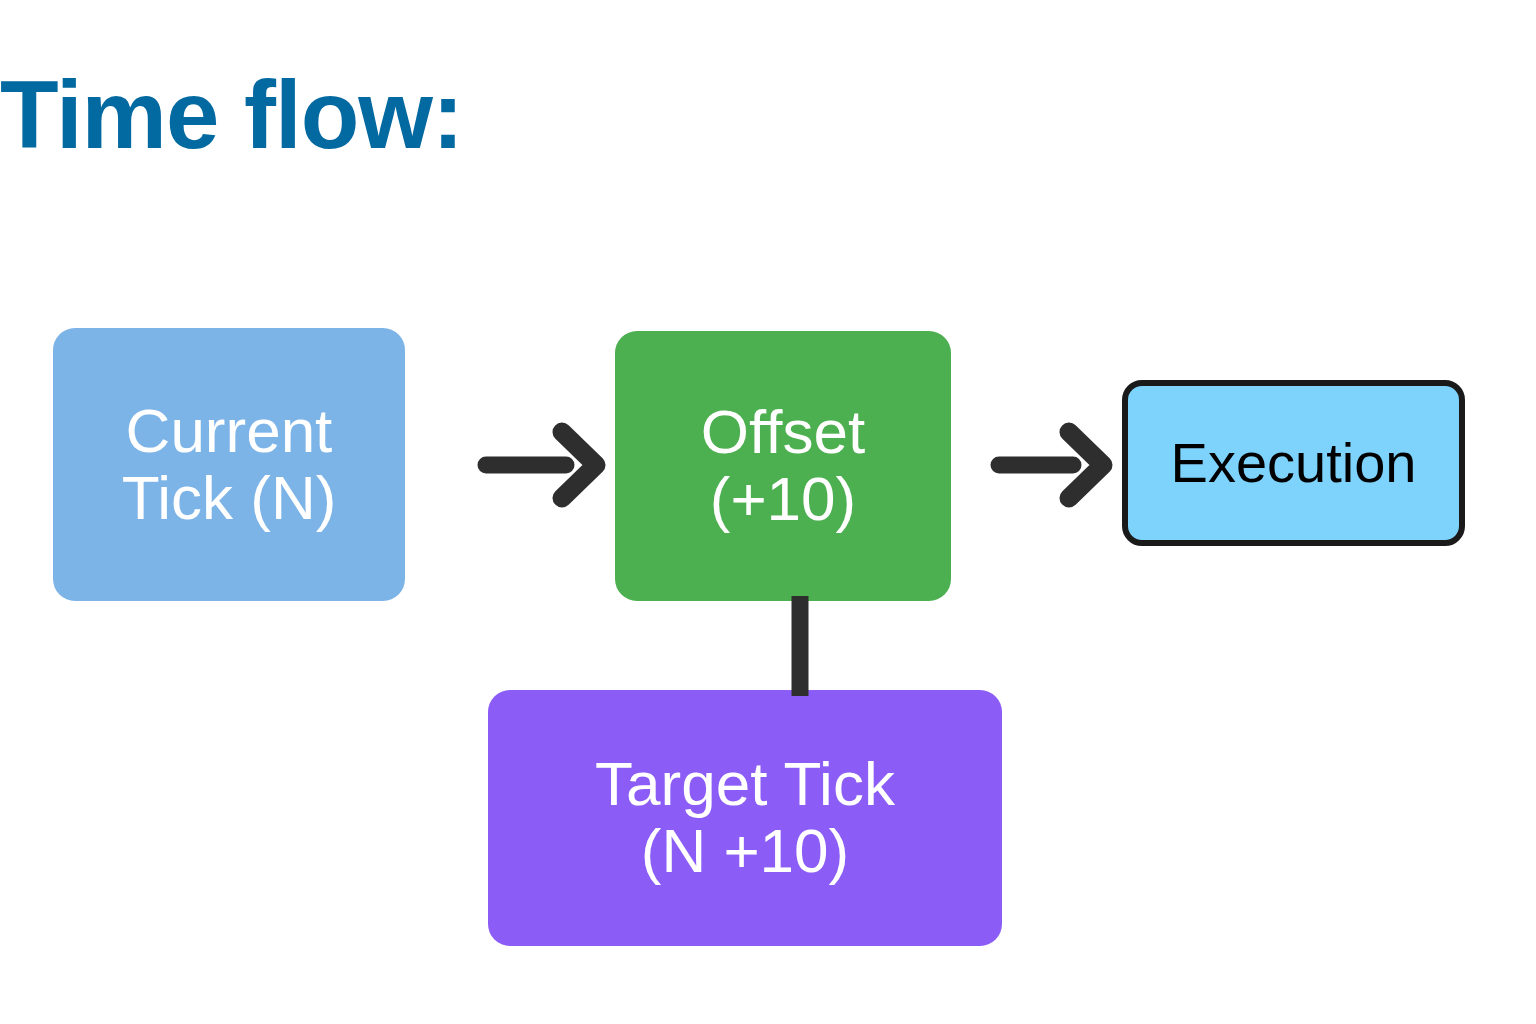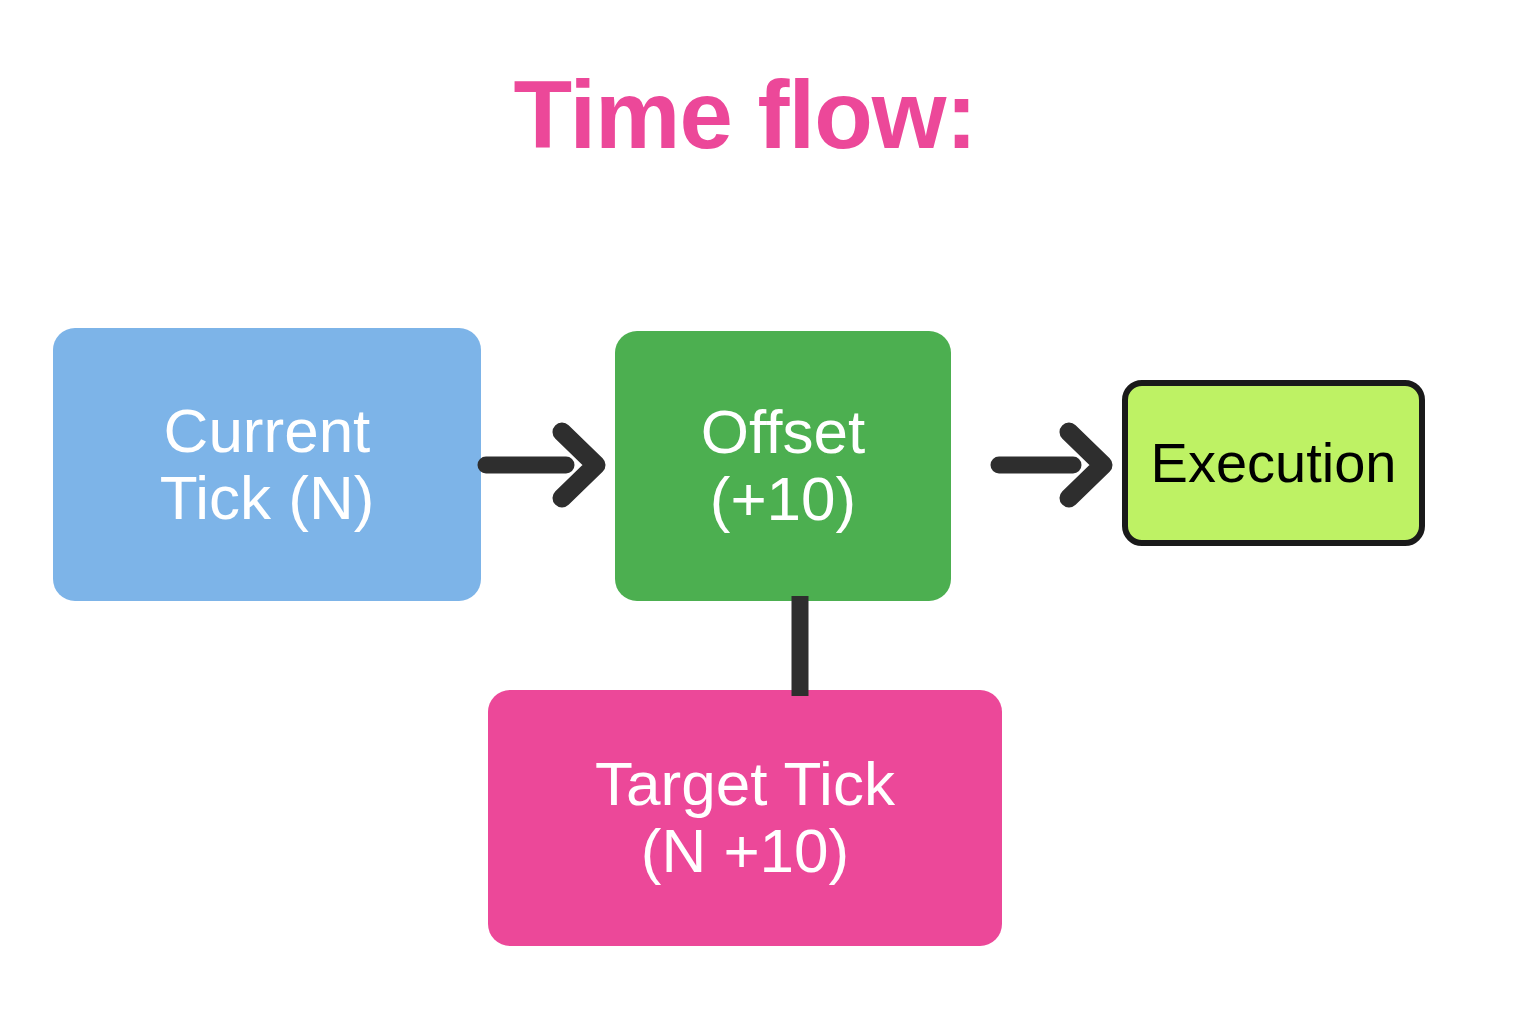--- a/index.html
+++ b/index.html
@@ -21,24 +21,24 @@
     width: 1536px;
     height: 1024px;
   }
 
   
   .title {
     position: absolute;
     left: 0;
     top: 62px;
     width: 1490px;
-    text-align: center;
+    text-align: left;
     font-size: 96px;
     font-weight: bold;
-    color: #ec4899;
+    color: #0369a1;
     letter-spacing: -1px;
     line-height: 1.1;
     white-space: nowrap;
   }
 
   
   .node {
     position: absolute;
     box-sizing: border-box;
     display: flex;
@@ -53,57 +53,57 @@
 
   .node-filled {
     color: #FFFFFF;
     font-weight: 500;
   }
 
   
   #node-current-tick {
     left: 53px;
     top: 328px;
-    width: 428px;
+    width: 352px;
     height: 273px;
     background: #7DB4E8;
     font-size: 62px;
   }
 
   
   #node-offset {
     left: 615px;
     top: 331px;
     width: 336px;
     height: 270px;
     background: #4CAF50;
     font-size: 62px;
   }
 
   
   #node-execution {
     left: 1122px;
     top: 380px;
-    width: 303px;
+    width: 343px;
     height: 166px;
-    background: #bef264;
+    background: #7dd3fc;
     border: 6px solid #1A1A1A;
     border-radius: 20px;
     color: #000000;
     font-size: 56px;
     font-weight: 500;
   }
 
   
   #node-target-tick {
     left: 488px;
     top: 690px;
     width: 514px;
     height: 256px;
-    background: #ec4899;
+    background: #8b5cf6;
     font-size: 62px;
   }
 
   
   .connector-svg {
     position: absolute;
     overflow: visible;
     pointer-events: none;
   }
 

